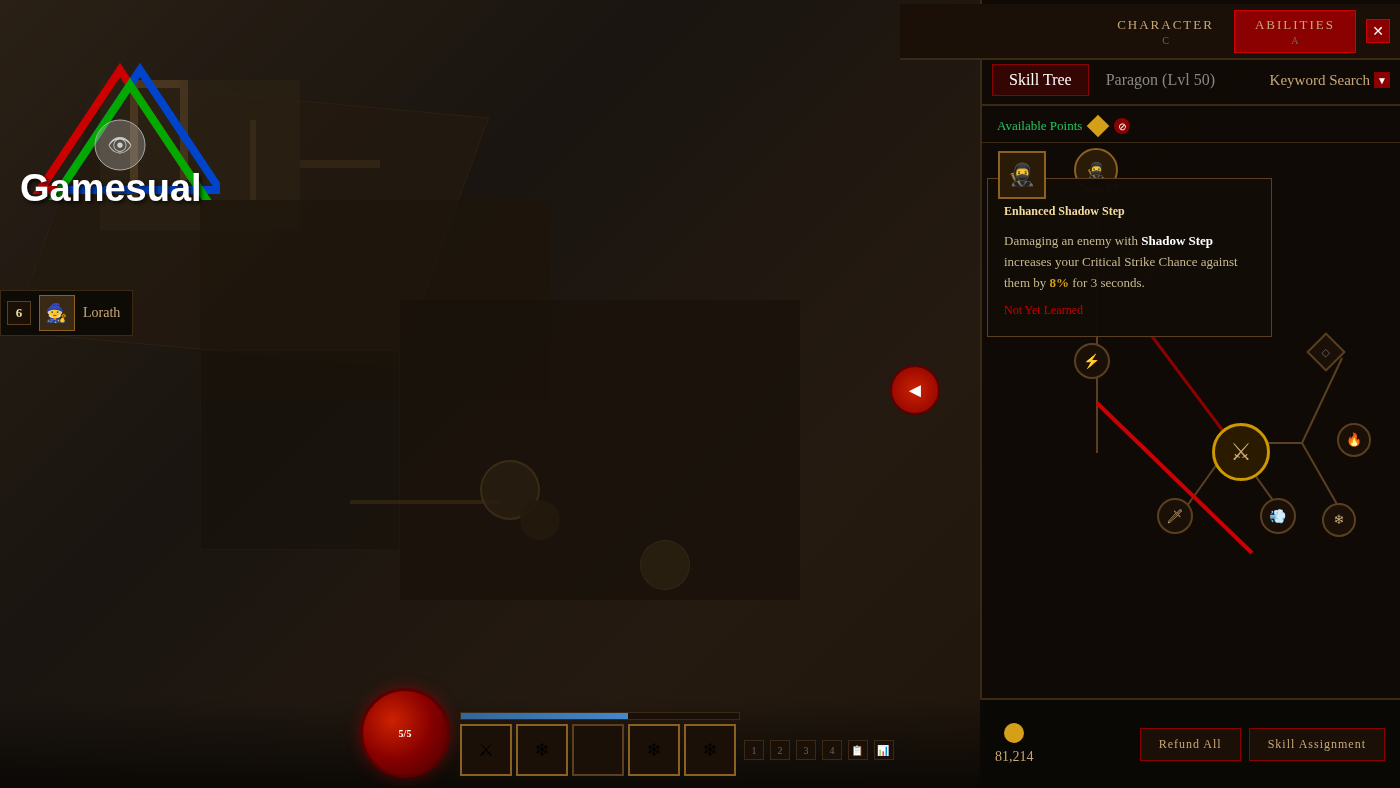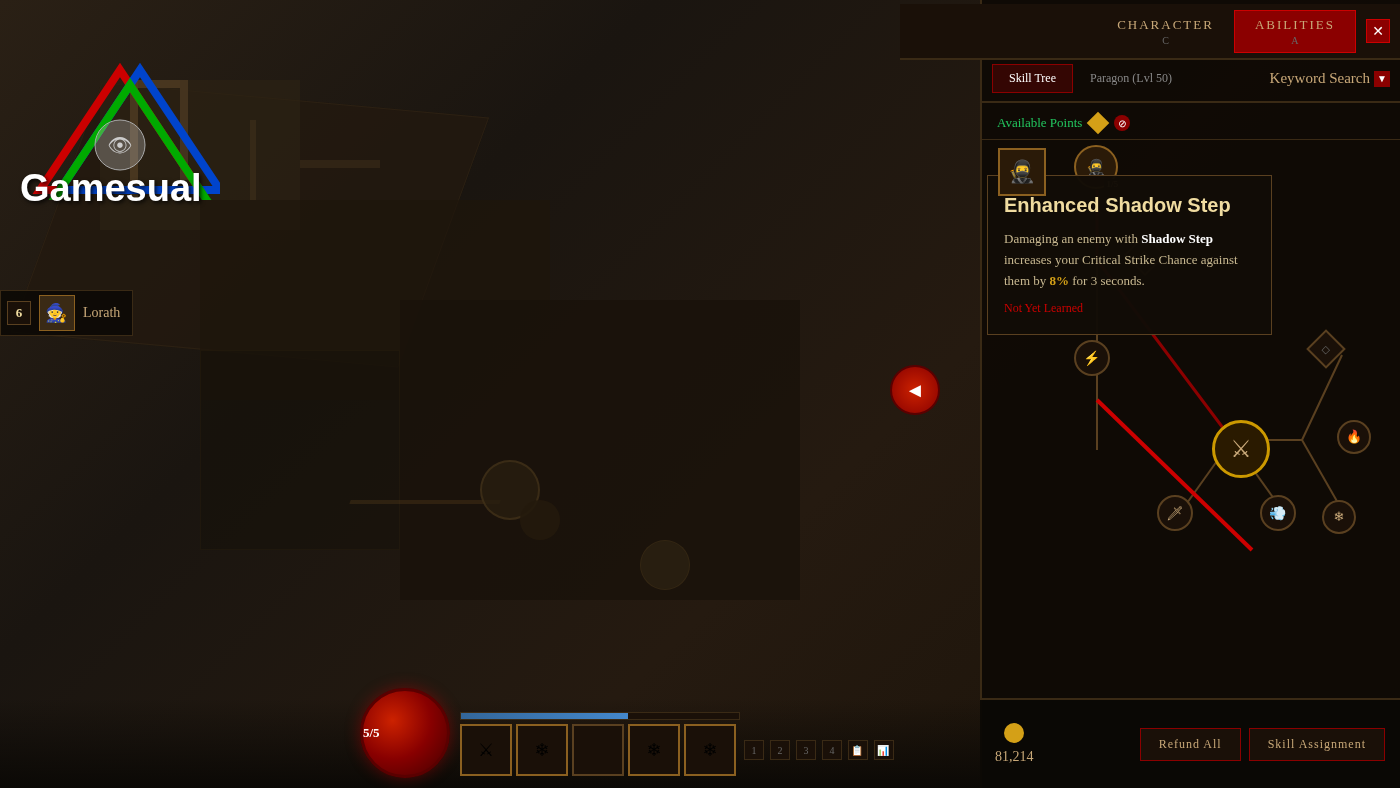--- a/index.html
+++ b/index.html
@@ -64,21 +64,21 @@
     #skill-panel-header {
       display: flex;
       gap: 0;
       margin-top: 56px;
       border-bottom: 2px solid #3a2a15;
       padding: 8px 10px;
     }
 
     .skill-tab {
       padding: 6px 16px;
-      font-size: 12px;
+      font-size: 16px;
       color: #888;
       cursor: pointer;
       border: 1px solid transparent;
     }
     .skill-tab.active {
       color: #fff;
       border: 1px solid #8b0000;
       background: rgba(139,0,0,0.3);
     }
 
@@ -202,25 +202,26 @@
       top: 55px;
       left: -330px;
       width: 310px;
       background: rgba(18, 12, 6, 0.97);
       border: 1px solid #5a4020;
       padding: 20px;
       z-index: 20;
     }
 
     .tooltip-title {
-      font-size: 20px;
+      font-size: 12px;
       color: #f0dca0;
-      font-family: Liberation Sans, sans-serif;
+      font-family: Liberation Serif, serif;
       margin-bottom: 12px;
       font-weight: bold;
+      margin-top: 7px;
     }
 
     .tooltip-desc {
       font-size: 13px;
       color: #c8b890;
       line-height: 1.6;
       margin-bottom: 10px;
     }
 
     .tooltip-desc .highlight {
@@ -299,22 +300,23 @@
       width: 90px;
       height: 90px;
       border-radius: 50%;
       background: radial-gradient(circle at 35% 35%, #cc2200, #880000, #440000);
       border: 3px solid #5a0000;
       position: absolute;
       bottom: 10px;
       left: 360px;
       display: flex;
       align-items: center;
-      color: #fff;
-      font-size: 13px;
+      justify-content: center;
+      color: #fff;
+      font-size: 10px;
       font-weight: bold;
       box-shadow: 0 0 15px rgba(200,0,0,0.4);
       z-index: 11;
     }
 
     #skill-bar {
       position: absolute;
       bottom: 12px;
       left: 460px;
       display: flex;

